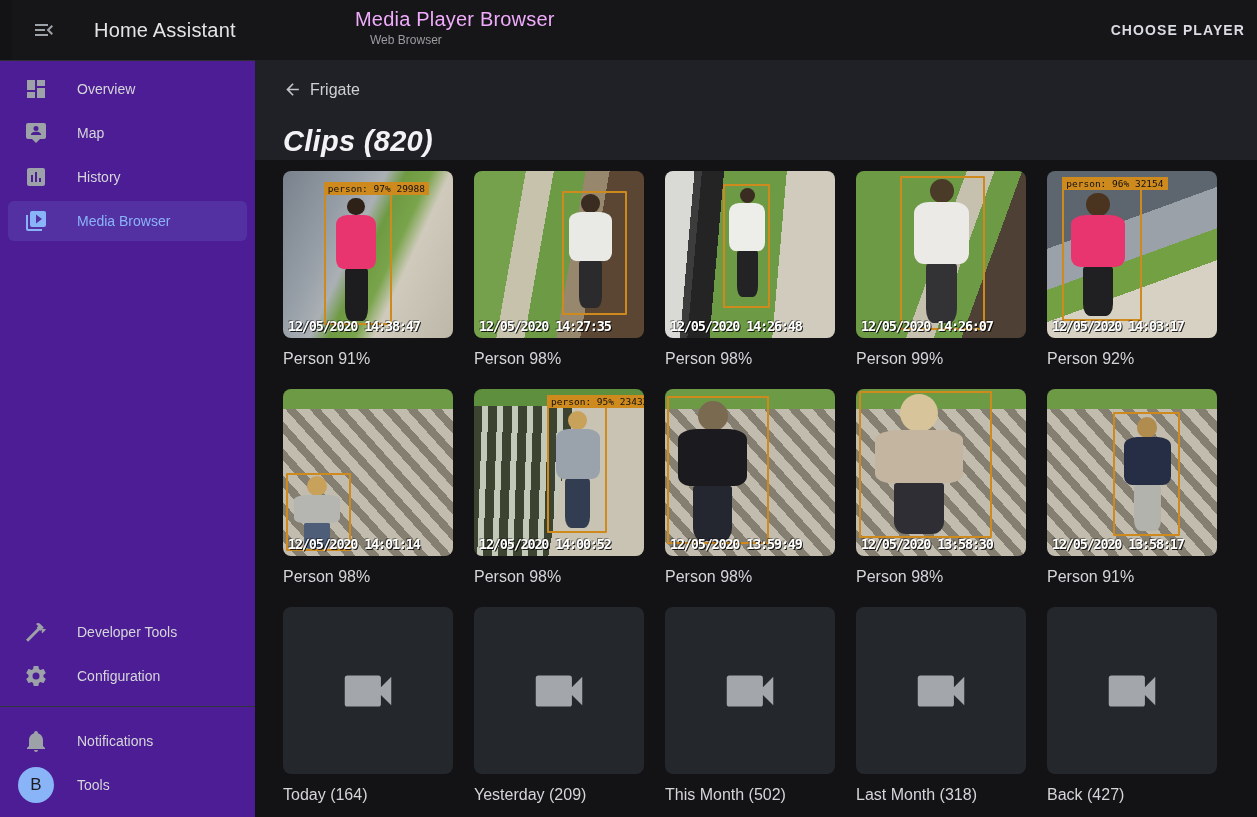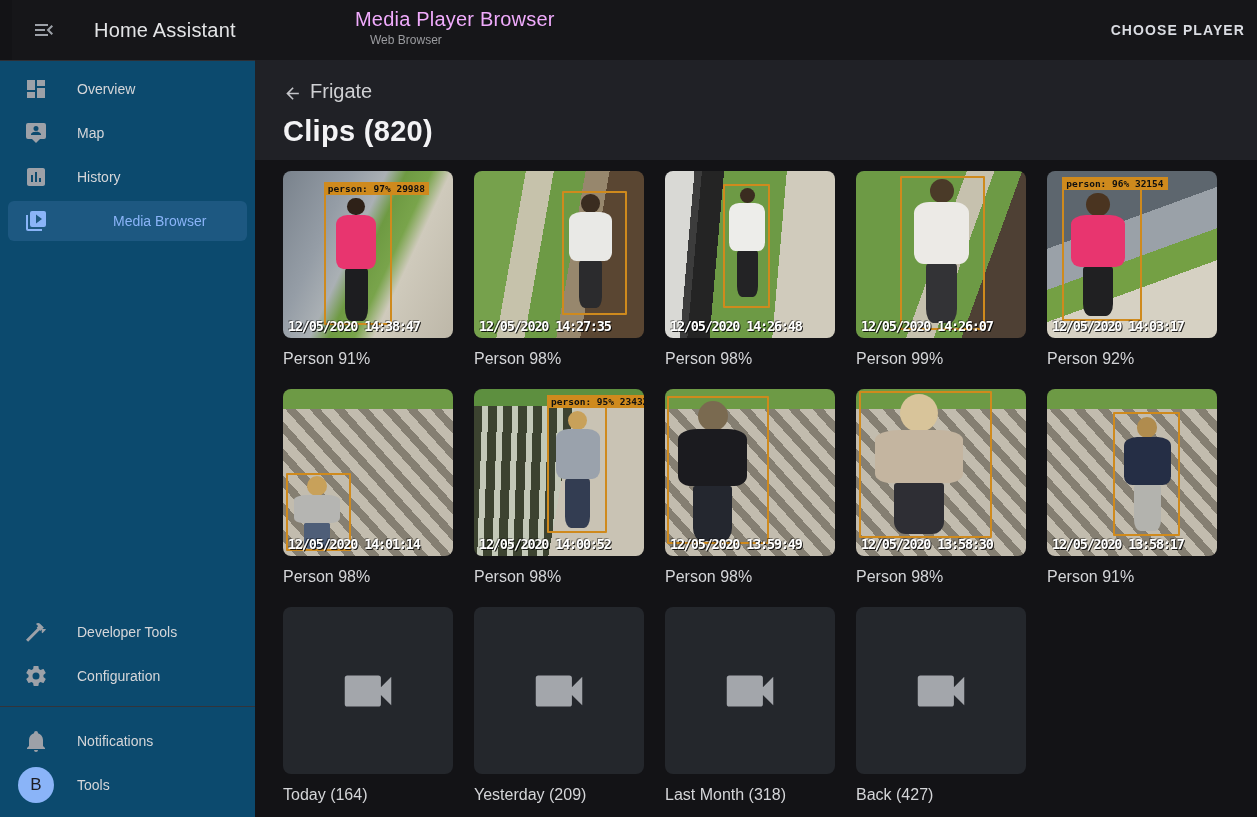--- a/index.html
+++ b/index.html
@@ -14,62 +14,62 @@
   .app-title { color:#e3e4e6; font-size:20px; margin-left:26px; letter-spacing:.2px; }
   .dialog-heading { position:absolute; left:343px; top:8px; }
   .dialog-heading h1 { color:#f0abfc; font-size:20px; font-weight:400; letter-spacing:.2px; }
   .dialog-heading .sub { color:#9b9ca0; font-size:12px; margin-top:2px; margin-left:15px; }
   .choose-player { position:absolute; right:16px; top:0; height:60px; display:flex; align-items:center;
                    color:#dadce2; font-size:14px; font-weight:700; letter-spacing:1.1px;
                    padding:17px 8px; cursor:pointer; }
 
   
   .sidebar { position:absolute; left:0; top:60px; width:255px; height:757px;
-             background:#0c4a6e; border-top:1px solid #2e2f35; display:flex; flex-direction:column; }
+             background:#4c1d95; border-top:1px solid #2e2f35; display:flex; flex-direction:column; }
   .nav-group { padding-top:4px; }
   .nav-item { height:40px; margin:4px 8px; display:flex; align-items:center; border-radius:6px;
               color:#d5d6d9; cursor:pointer; }
   .nav-item .nicon { width:24px; height:24px; margin-left:16px; color:#9da1a8; flex:0 0 auto; }
   .nav-item .nlabel { font-size:14px; font-weight:500; margin-left:29px; white-space:nowrap; }
-  .nav-item.selected { background:rgba(138,180,248,.14);gap:36px; }
+  .nav-item.selected { background:rgba(138,180,248,.14); }
   .nav-item.selected .nicon, .nav-item.selected .nlabel { color:#8ab4f8; }
   .sidebar-spacer { flex:1; }
   .sidebar-divider { height:1px; background:#33343a; margin:6px 0 6px 0; }
   .avatar { width:36px; height:36px; border-radius:50%; margin-left:10px; flex:0 0 auto;
             display:flex; align-items:center; justify-content:center;
             font-size:17px; font-weight:500; color:#1c1d22; }
   .user-item .nlabel { margin-left:23px; }
   .nicon svg { width:100%; height:100%; display:block; }
 
   
   .main { position:absolute; left:255px; top:60px; width:1002px; height:757px; }
   .media-header { height:100px; background:#202126; padding:20px 0 0 28px; }
-  .breadcrumb { display:flex; align-items:flex-end; color:#cfd0d3; font-size:20px; cursor:pointer;
+  .breadcrumb { display:flex; align-items:center; color:#cfd0d3; font-size:16px; cursor:pointer;
                 width:max-content; }
   .breadcrumb .bicon { width:19px; height:19px; margin-right:8px; color:#c4c5c9; }
   .breadcrumb .bicon svg { width:100%; height:100%; display:block; }
-  .page-title { color:#f3f3f5; font-size:29px; font-weight:700; margin-top:12px; letter-spacing:.3px; }
+  .page-title { color:#f3f3f5; font-size:29px; font-weight:700; margin-top:26px; letter-spacing:.3px;font-style:italic; }
 
   .content { position:absolute; left:0; top:100px; width:1002px; height:657px; overflow:hidden; }
   .grid { display:grid; grid-template-columns:repeat(5,170px); column-gap:21px; row-gap:21px;
           padding:11px 0 0 28px; }
   .card { width:170px; cursor:pointer; }
   .thumb { position:relative; width:170px; height:167px; border-radius:8px; overflow:hidden;
            background:#24272c; }
   .caption { color:#d4d5d8; font-size:16px; margin-top:12px; font-weight:400; white-space:nowrap; }
 
   .ts { position:absolute; left:5px; bottom:4px; color:#fff;
         font-family:"DejaVu Sans Mono","Liberation Mono",monospace;
         font-size:13.5px; font-weight:700; letter-spacing:-1.2px; white-space:nowrap;
         text-shadow:1px 1px 0 rgba(0,0,0,.85), -1px -1px 0 rgba(0,0,0,.4); }
 
   .bbox { position:absolute; border:2px solid #cf8a1d; border-radius:1px; }
   .det-label { position:absolute; bottom:100%; left:-2px; background:#cf8a1d; color:#101010;
                font-family:"DejaVu Sans Mono","Liberation Mono",monospace;
-               font-size:9.5px; font-weight:700; padding:1px 4px; white-space:nowrap; }
+               font-size:9.5px; font-weight:400; padding:1px 4px; white-space:nowrap; }
 
   .person { position:absolute; left:var(--x); top:var(--y); width:var(--w); height:var(--h);
             display:flex; flex-direction:column; align-items:center; }
   .p-head  { width:40%; aspect-ratio:1/1; background:var(--hair); border-radius:50%; }
   .p-torso { width:92%; height:44%; background:var(--shirt); border-radius:28% 28% 18% 18%/18%; margin-top:-2%; }
   .p-legs  { width:52%; height:42%; background:var(--pants); border-radius:6% 6% 24% 24%; }
 
   
   .scene-street1 { background:linear-gradient(115deg,#79828c 0%,#959da6 28%,#aab0b4 42%,#6e9a42 50%,#79a44b 60%,#cfcabc 68%,#bdb7a8 100%); }
   .scene-porch   { background:linear-gradient(100deg,#76a14c 0 26%,#c6c2ab 26% 40%,#6d9a45 40% 56%,#97876d 56% 68%,#5a4632 68% 100%); }
@@ -353,20 +353,30 @@
     <div class="thumb folder-thumb">
       <span class="video-icon">
         <svg viewBox="0 0 24 24" fill="currentColor">
                 <path d="M17,10.5V7A1,1 0 0,0 16,6H4A1,1 0 0,0 3,7V17A1,1 0 0,0 4,18H16A1,1 0 0,0 17,17V13.5L21,17.5V6.5L17,10.5Z"></path>
               </svg>
       </span>
     </div>
     <div class="caption">Yesterday (209)</div>
   </div>
 
+  <div class="card">
+    <div class="thumb folder-thumb">
+      <span class="video-icon">
+        <svg viewBox="0 0 24 24" fill="currentColor">
+                <path d="M17,10.5V7A1,1 0 0,0 16,6H4A1,1 0 0,0 3,7V17A1,1 0 0,0 4,18H16A1,1 0 0,0 17,17V13.5L21,17.5V6.5L17,10.5Z"></path>
+              </svg>
+      </span>
+    </div>
+    <div class="caption">This Month (502)</div>
+  </div>
 
   <div class="card">
     <div class="thumb folder-thumb">
       <span class="video-icon">
         <svg viewBox="0 0 24 24" fill="currentColor">
                 <path d="M17,10.5V7A1,1 0 0,0 16,6H4A1,1 0 0,0 3,7V17A1,1 0 0,0 4,18H16A1,1 0 0,0 17,17V13.5L21,17.5V6.5L17,10.5Z"></path>
               </svg>
       </span>
     </div>
     <div class="caption">Last Month (318)</div>

